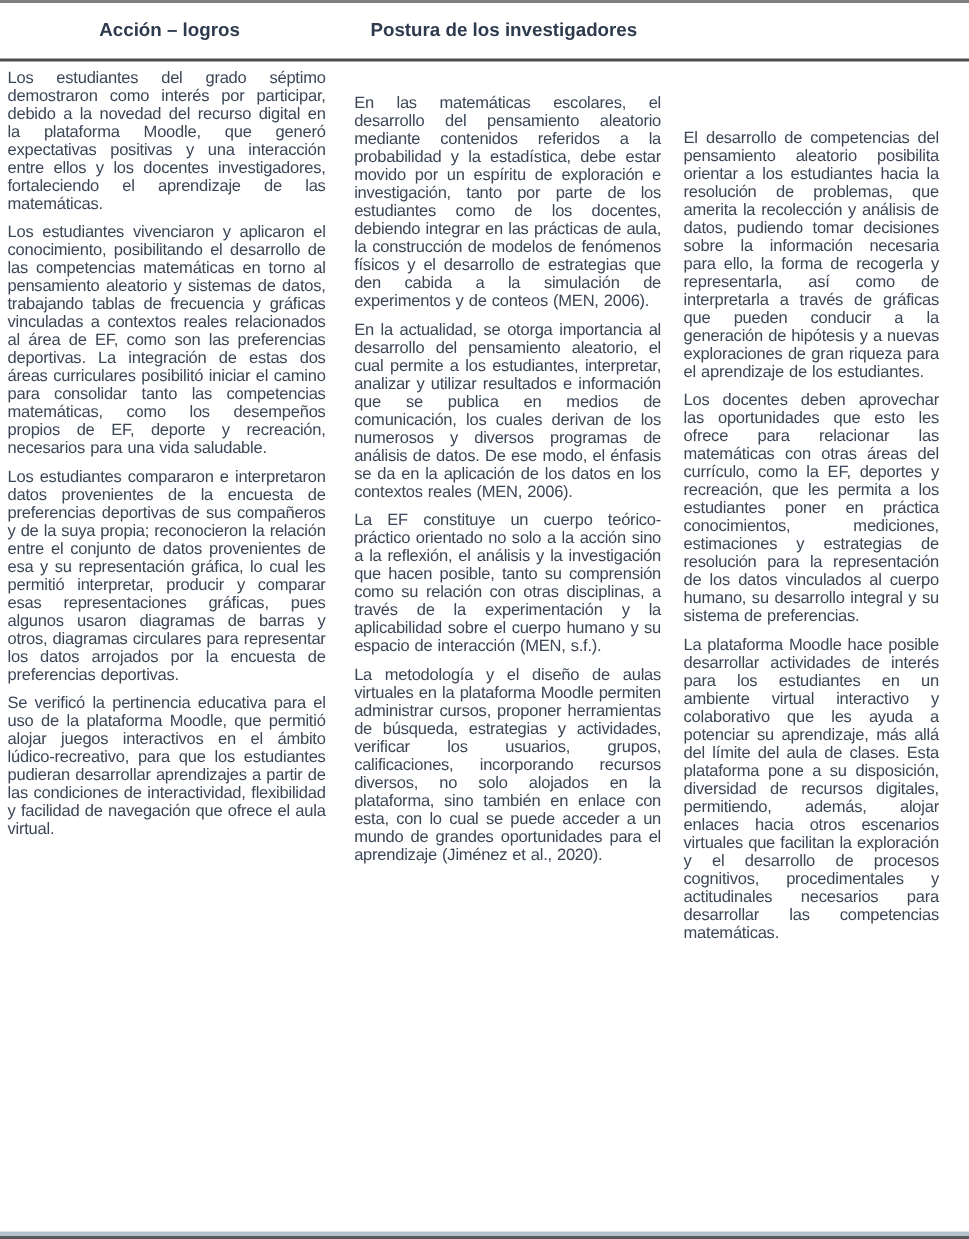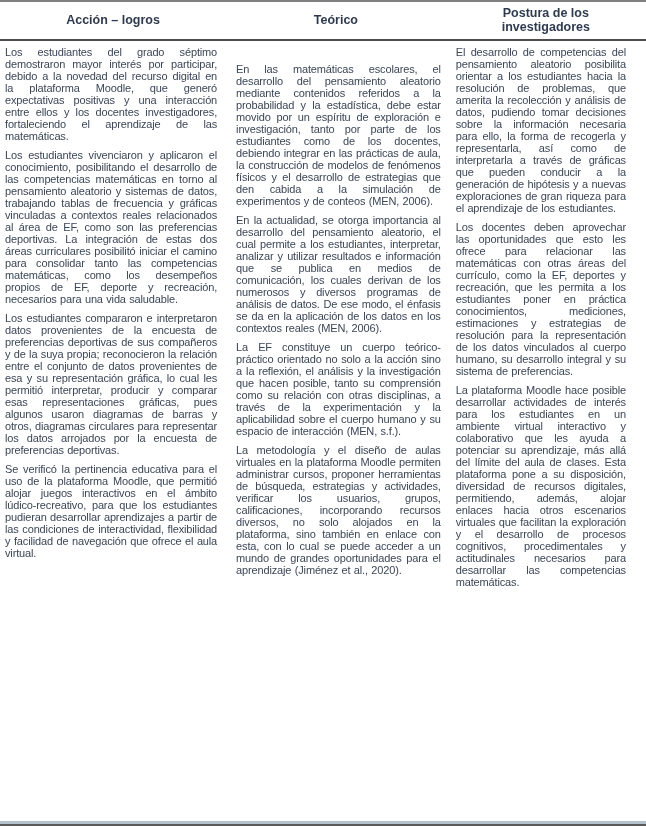--- a/index.html
+++ b/index.html
@@ -49,44 +49,43 @@
     border-bottom: 3px solid #b6c1ce;
     overflow: hidden;
   }
   .col {
     box-sizing: border-box;
     padding-top: 5px;
     overflow: hidden;
   }
   .col:nth-child(1) { padding-left: 5px;  padding-right: 9px; }
   .col:nth-child(2) { padding-left: 10px; padding-right: 5px; margin-top: 17px; }
-  .col:nth-child(3) { padding-left: 10px; padding-right: 20px; }
+  .col:nth-child(3) { padding-left: 10px; padding-right: 20px; margin-top: 40px; }
   .para {
     margin: 0 0 7px 0;
     text-align: justify;
     font-size: 11px;
     line-height: 12px;
     color: #3b4656;
     letter-spacing: -0.15px;
     word-spacing: 0.5px;
   }
   .ital { }
 </style>
 </head>
 <body>
 
 <div class="doc">
   <div class="header-row">
     <div class="header-cell">Acción – logros</div>
-    <div class="header-cell">Teórico</div>
     <div class="header-cell">Postura de los investigadores</div>
   </div>
   <div class="body-row">
     <div class="col">
-        <p class="para"><span>Los estudiantes del grado séptimo demostraron mayor interés por participar, debido a la novedad del recurso digital en la plataforma Moodle, que generó expectativas positivas y una interacción entre ellos y los docentes investigadores, fortaleciendo el aprendizaje de las matemáticas.</span></p>
+        <p class="para"><span>Los estudiantes del grado séptimo demostraron como interés por participar, debido a la novedad del recurso digital en la plataforma Moodle, que generó expectativas positivas y una interacción entre ellos y los docentes investigadores, fortaleciendo el aprendizaje de las matemáticas.</span></p>
         <p class="para"><span>Los estudiantes vivenciaron y aplicaron el conocimiento, posibilitando el desarrollo de las competencias matemáticas en torno al </span><span class="ital">pensamiento aleatorio y sistemas de datos,</span><span> trabajando tablas de frecuencia y gráficas vinculadas a contextos reales relacionados al área de EF, como son las preferencias deportivas. La integración de estas dos áreas curriculares posibilitó iniciar el camino para consolidar tanto las competencias matemáticas, como los desempeños propios de EF, deporte y recreación, necesarios para una vida saludable.</span></p>
         <p class="para"><span>Los estudiantes compararon e interpretaron datos provenientes de la encuesta de preferencias deportivas de sus compañeros y de la suya propia; reconocieron la relación entre el conjunto de datos provenientes de esa y su representación gráfica, lo cual les permitió interpretar, producir y comparar esas representaciones gráficas, pues algunos usaron diagramas de barras y otros, diagramas circulares para representar los datos arrojados por la encuesta de preferencias deportivas.</span></p>
         <p class="para"><span>Se verificó la pertinencia educativa para el uso de la plataforma Moodle, que permitió alojar juegos interactivos en el ámbito lúdico-recreativo, para que los estudiantes pudieran desarrollar aprendizajes a partir de las condiciones de interactividad, flexibilidad y facilidad de navegación que ofrece el aula virtual.</span></p>
       </div>
     <div class="col">
         <p class="para"><span>En las matemáticas escolares, el desarrollo del pensamiento aleatorio mediante contenidos referidos a la probabilidad y la estadística, debe estar movido por un espíritu de exploración e investigación, tanto por parte de los estudiantes como de los docentes, debiendo integrar en las prácticas de aula, la construcción de modelos de fenómenos físicos y el desarrollo de estrategias que den cabida a la simulación de experimentos y de conteos (MEN, 2006).</span></p>
         <p class="para"><span>En la actualidad, se otorga importancia al desarrollo del pensamiento aleatorio, el cual permite a los estudiantes, interpretar, analizar y utilizar resultados e información que se publica en medios de comunicación, los cuales derivan de los numerosos y diversos programas de análisis de datos. De ese modo, el énfasis se da en la aplicación de los datos en los contextos reales (MEN, 2006).</span></p>
         <p class="para"><span>La EF constituye un cuerpo teórico-práctico orientado no solo a la acción sino a la reflexión, el análisis y la investigación que hacen posible, tanto su comprensión como su relación con otras disciplinas, a través de la experimentación y la aplicabilidad sobre el cuerpo humano y su espacio de interacción (MEN, s.f.).</span></p>
         <p class="para"><span>La metodología y el diseño de aulas virtuales en la plataforma Moodle permiten administrar cursos, proponer herramientas de búsqueda, estrategias y actividades, verificar los usuarios, grupos, calificaciones, incorporando recursos diversos, no solo alojados en la plataforma, sino también en enlace con esta, con lo cual se puede acceder a un mundo de grandes oportunidades para el aprendizaje (Jiménez et al., 2020).</span></p>
       </div>

